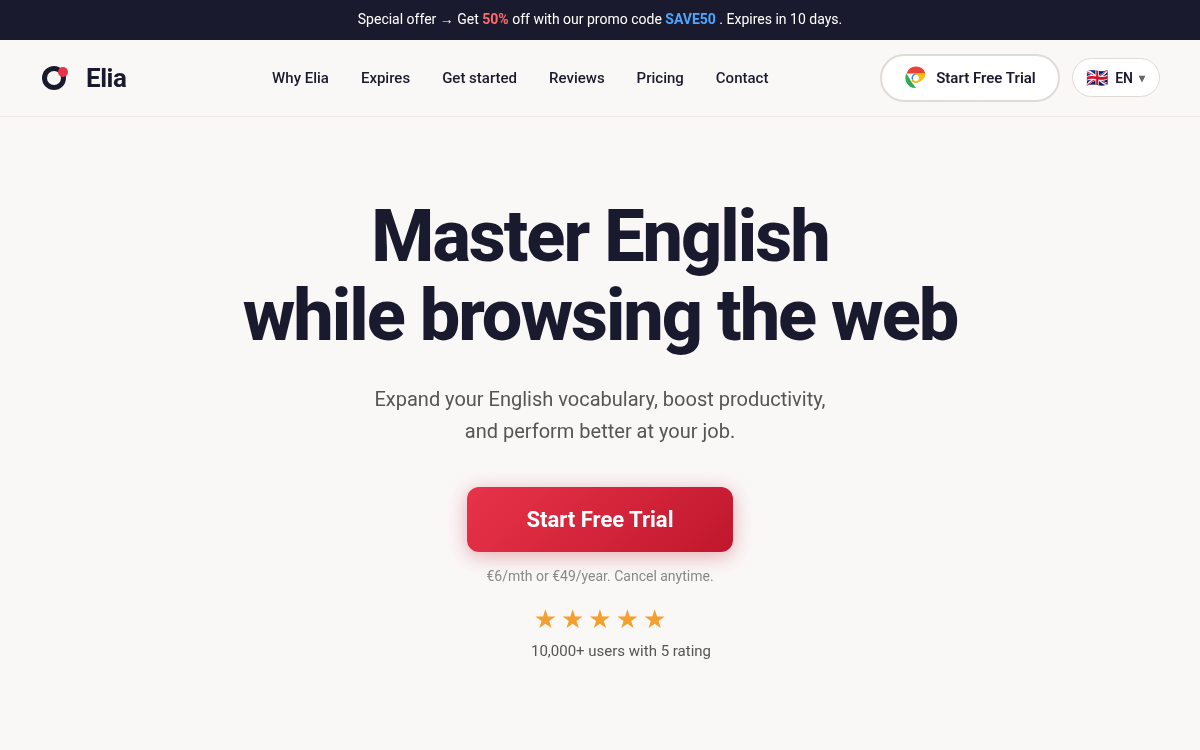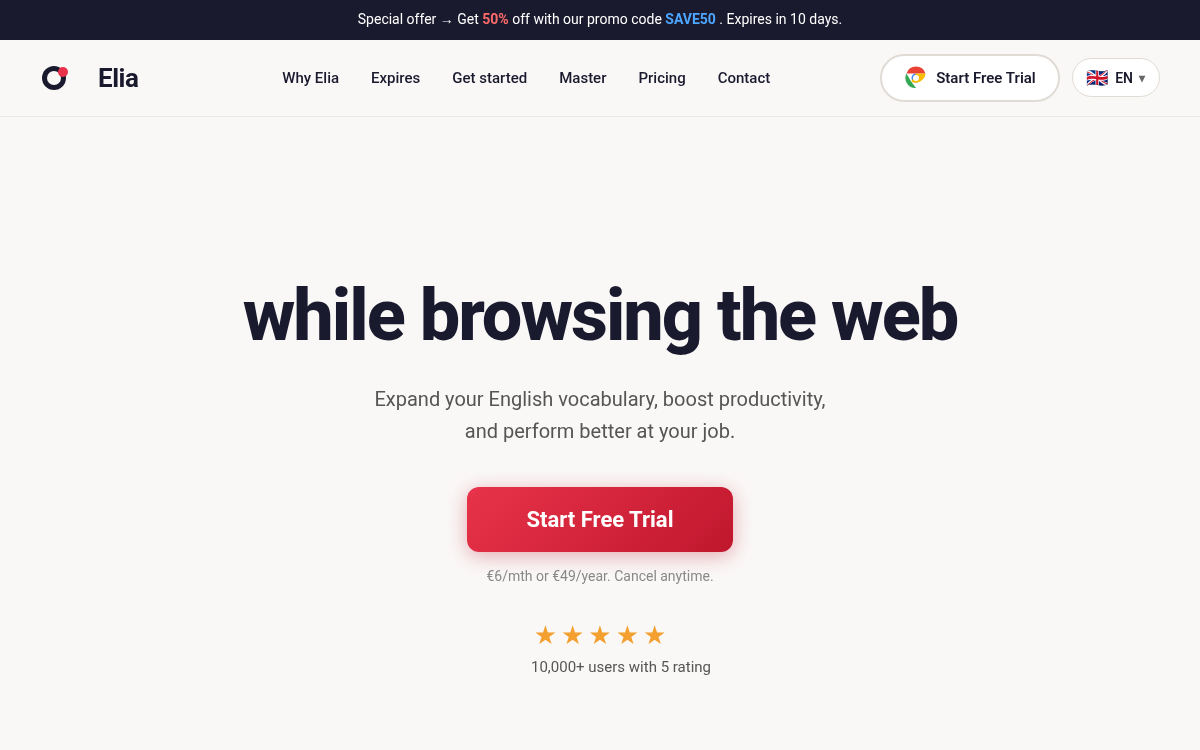--- a/index.html
+++ b/index.html
@@ -57,21 +57,20 @@
     .logo-icon {
       width: 38px;
       height: 38px;
     }
 
     .logo-text {
       font-size: 26px;
       font-weight: 700;
       color: #1a1a2e;
       letter-spacing: -0.5px;
-      margin-left: 12px;
     }
 
     .nav-links {
       display: flex;
       align-items: center;
       gap: 32px;
       list-style: none;
       margin-left: 34px;
     }
 
@@ -170,21 +169,21 @@
       cursor: pointer;
       text-decoration: none;
       display: inline-block;
       box-shadow: 0 4px 20px rgba(192, 23, 45, 0.35);
       margin-bottom: 16px;
     }
 
     .pricing-note {
       font-size: 14px;
       color: #888;
-      margin-bottom: 36px;
+      margin-bottom: 20px;
     }
 
     .stars-section {
       display: flex;
       flex-direction: column;
       align-items: center;
       gap: 8px;
     }
 
     .stars-row {
@@ -223,21 +222,21 @@
       <circle cx="14" cy="19" r="7" fill="#faf8f7"></circle>
       <circle cx="23" cy="13" r="5" fill="#e8334a"></circle>
     </svg>
     <span class="logo-text">Elia</span>
   </a>
 
   <ul class="nav-links">
     <li><a href="#">Why Elia</a></li>
     <li><a href="#">Expires</a></li>
     <li><a href="#">Get started</a></li>
-    <li><a href="#">Master</a></li>
+    <li><a href="#">Reviews</a></li>
     <li><a href="#">Pricing</a></li>
     <li><a href="#">Contact</a></li>
   </ul>
 
   <div class="nav-right">
     <a href="#" class="btn-start-trial-nav">
 
       <svg class="chrome-icon" viewBox="0 0 24 24" xmlns="http://www.w3.org/2000/svg">
         <circle cx="12" cy="12" r="4.5" fill="#4285F4"></circle>
         <path d="M12 7.5h9.5A10 10 0 0 0 2.5 7.5z" fill="#EA4335"></path>
@@ -250,21 +249,21 @@
     <div class="lang-selector">
       <span class="flag-icon">🇬🇧</span>
       <span>EN</span>
       <span class="chevron-down">▾</span>
     </div>
   </div>
 </nav>
 
 <section class="hero">
   <h1 class="hero-title">
-    <br>
+    <span>Master English</span><br>
     <span>while browsing the web</span>
   </h1>
 
   <p class="hero-subtitle">
     Expand your English vocabulary, boost productivity,<br>and perform better at your job.
   </p>
 
   <a href="#" class="btn-start-trial-hero">
     <span>Start Free Trial</span>
   </a>

